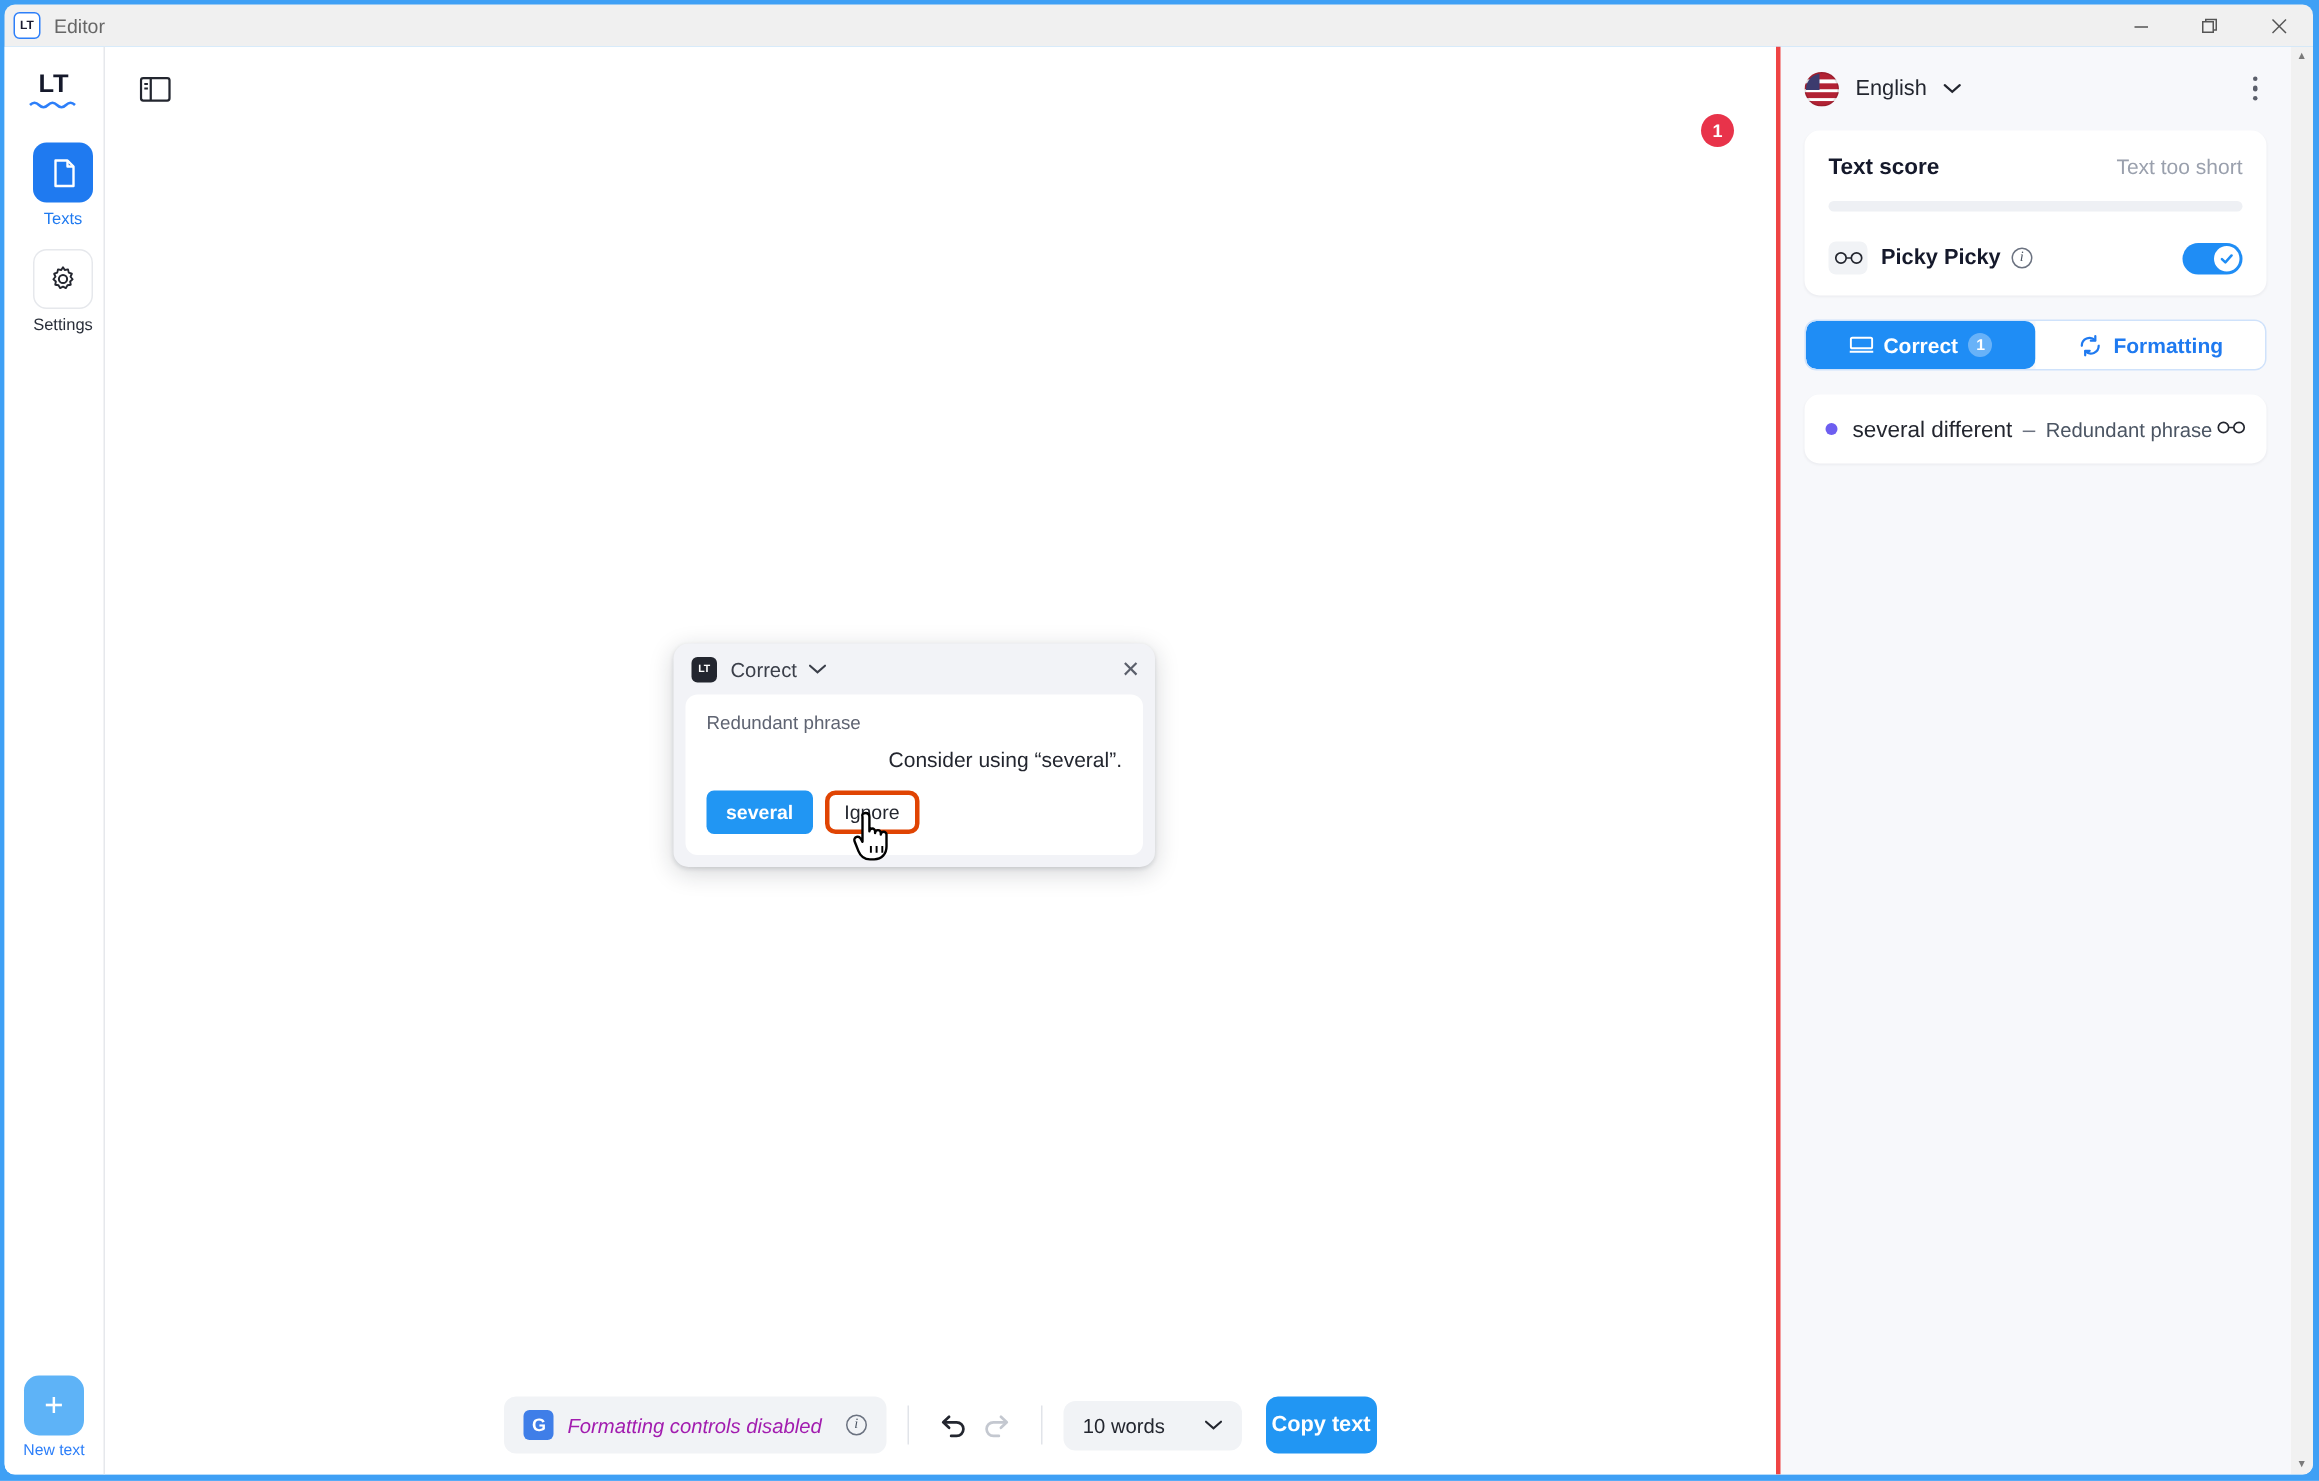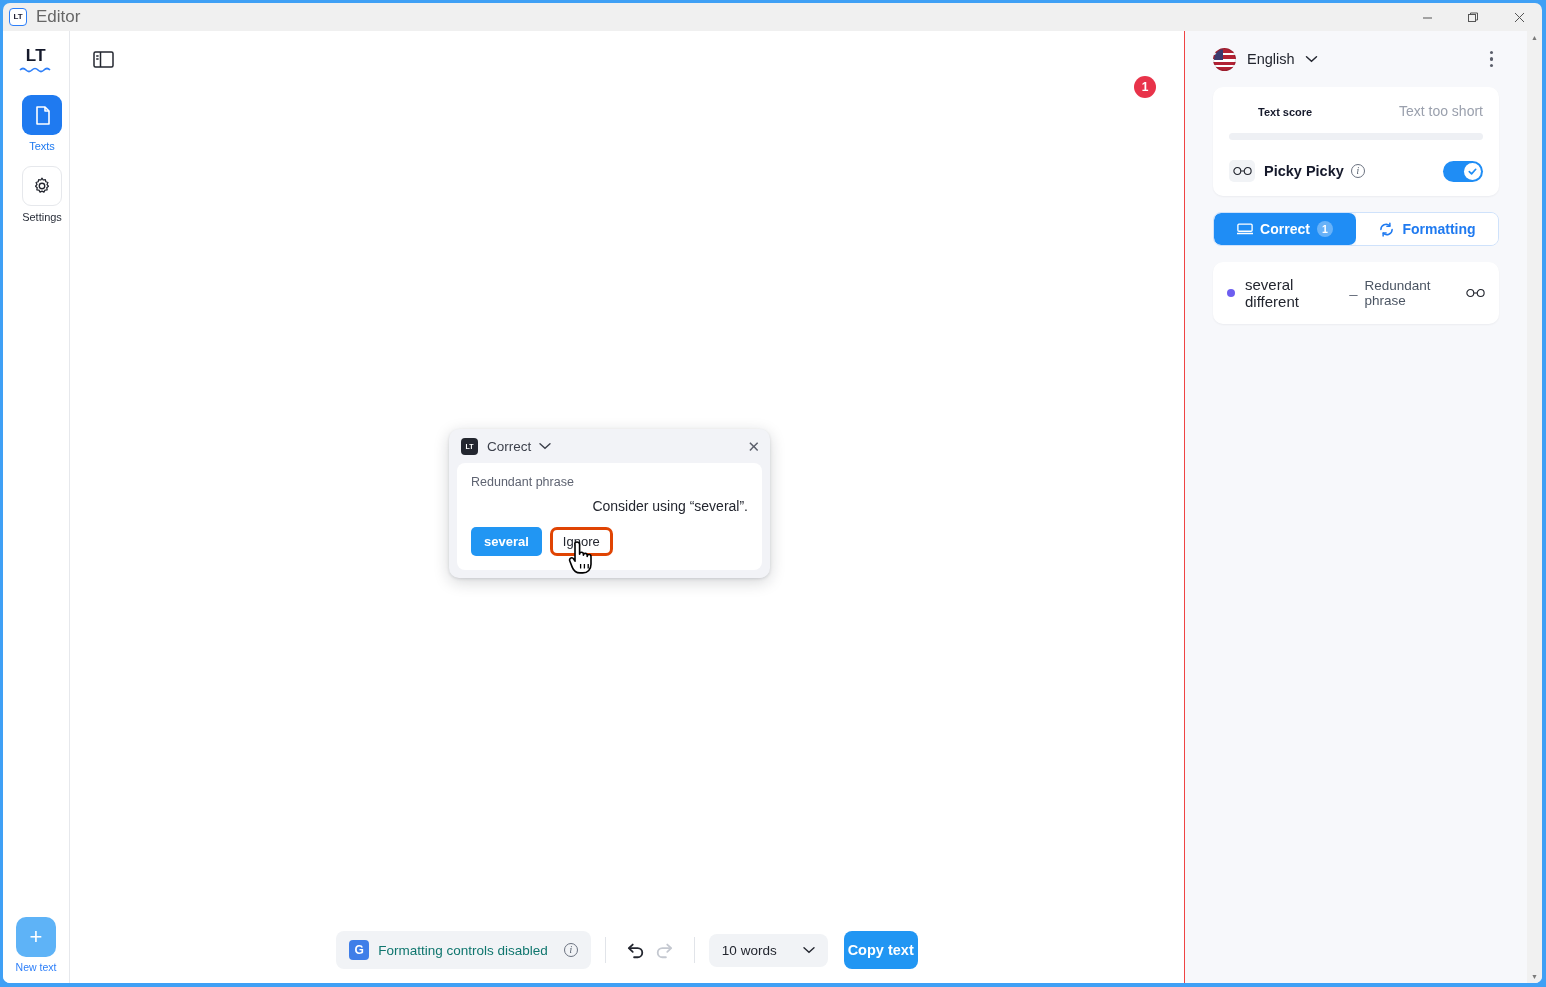--- a/index.html
+++ b/index.html
@@ -22,21 +22,21 @@
     border-top-left-radius: 7px; border-top-right-radius: 7px;
   }
   .app-icon {
     width: 18px; height: 18px; margin-left: 6px;
     border: 1.5px solid #2d7ff9; border-radius: 4px;
     background: #fff;
     display: flex; align-items: center; justify-content: center;
     font-size: 8px; font-weight: bold; color: #1a1a2e; line-height: 1;
   }
   .title-text {
-    margin-left: 9px; font-size: 17px; color: #666;
+    margin-left: 9px; font-size: 13px; color: #666;
   }
   .win-controls { margin-left: auto; display: flex; height: 28px; }
   .win-btn {
     width: 46px; height: 28px;
     display: flex; align-items: center; justify-content: center;
     color: #555;
   }
 
   
   .body-area {
@@ -159,59 +159,59 @@
   }
   .fmt-chip {
     display: flex; align-items: center; gap: 9px;
     background: #f1f3f6; border-radius: 8px; padding: 9px 13px;
   }
   .g-icon {
     width: 20px; height: 20px; border-radius: 4px; background: #3f7ee8;
     color: #fff; font-size: 12px; font-weight: bold;
     display: flex; align-items: center; justify-content: center;
   }
-  .fmt-label { font-size: 13.5px; color: #0f766e; }
+  .fmt-label { font-size: 13.5px; color: #a21caf; font-style: italic; }
   .bar-sep { width: 1px; height: 26px; background: #e1e4e9; margin: 0 14px; }
   .icon-btn { width: 30px; height: 30px; display: flex; align-items: center; justify-content: center; cursor: pointer; }
   .words-sel {
     display: flex; align-items: center; gap: 26px;
     background: #f1f3f6; border-radius: 8px; padding: 9px 13px; cursor: pointer;
   }
   .words-label { font-size: 13.5px; color: #23262f; }
   .copy-btn {
     margin-left: 16px;
     background: #2196f3; color: #fff; font-size: 14.5px; font-weight: bold;
     border: none; border-radius: 8px; padding: 11px 4px; cursor: pointer;
   }
 
   
   .right-panel {
-    width: 343px; background: #f7f8fb; border-left: 1px solid #ef4444;
-    flex-shrink: 0; position: relative; padding: 0 28px;
+    width: 343px; background: #f7f8fb; border-left: 3px solid #ef4444;
+    flex-shrink: 0; position: relative; padding: 0 16px;
   }
   .rp-head { height: 56px; display: flex; align-items: center; }
   .flag {
     width: 23px; height: 23px; border-radius: 50%; overflow: hidden;
     position: relative; flex-shrink: 0;
     background: linear-gradient(#b22234 0 20%, #fff 20% 30%, #b22234 30% 50%, #fff 50% 60%, #b22234 60% 78%, #fff 78% 88%, #b22234 88% 100%);
     border: 1px solid rgba(0,0,0,.12);
   }
   .flag:after {
     content: ""; position: absolute; left: 0; top: 0; width: 44%; height: 55%;
     background: #3c3b6e;
   }
   .lang-label { font-size: 14.5px; color: #23262f; margin-left: 11px; }
   .kebab { margin-left: auto; display: flex; flex-direction: column; gap: 3px; cursor: pointer; padding: 6px; }
   .kebab i { width: 3.5px; height: 3.5px; border-radius: 50%; background: #5b5f6b; display:block; }
   .card {
     background: #fff; border-radius: 10px; padding: 16px 16px 14px 16px;
     box-shadow: 0 1px 2px rgba(20,25,40,.05);
   }
   .score-row { display: flex; align-items: baseline; }
-  .score-title { font-size: 11px; font-weight: bold; color: #15192b; margin-left: 29px; }
+  .score-title { font-size: 15px; font-weight: bold; color: #15192b; }
   .score-status { margin-left: auto; font-size: 14px; color: #9aa0ad; }
   .score-bar { height: 7px; background: #eef0f4; border-radius: 4px; margin-top: 14px; }
   .picky-row { display: flex; align-items: center; margin-top: 20px; }
   .glasses-box {
     width: 26px; height: 22px; border-radius: 5px; background: #f1f3f6;
     display: flex; align-items: center; justify-content: center;
   }
   .picky-label { font-size: 14.5px; font-weight: bold; color: #15192b; margin-left: 9px; }
   .info-i {
     margin-left: 7px; width: 14px; height: 14px; border: 1.2px solid #6b7280; border-radius: 50%;

